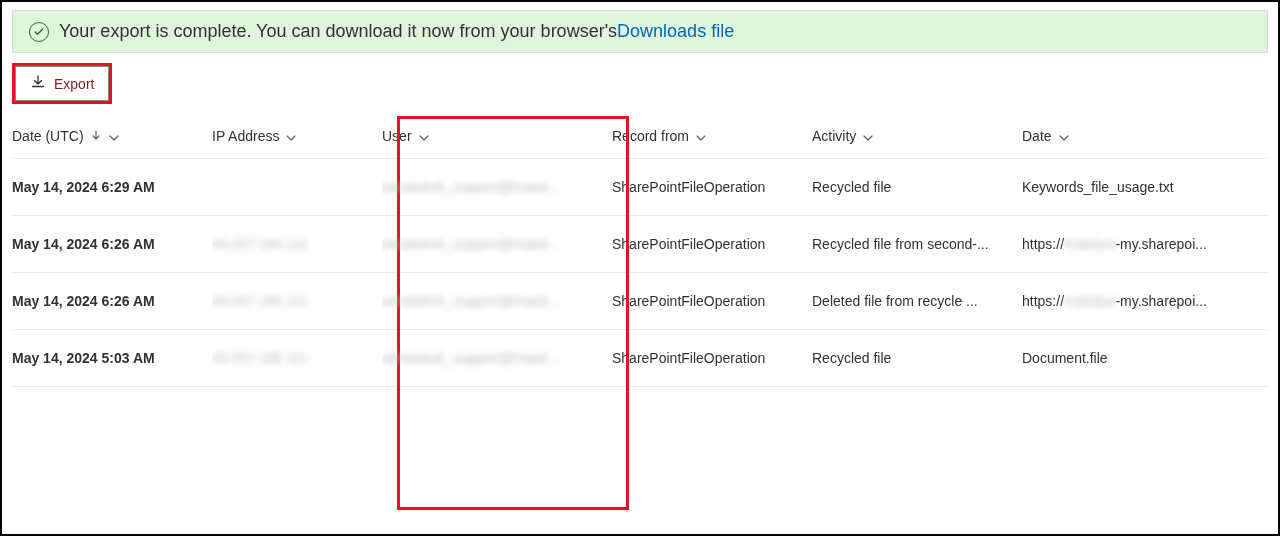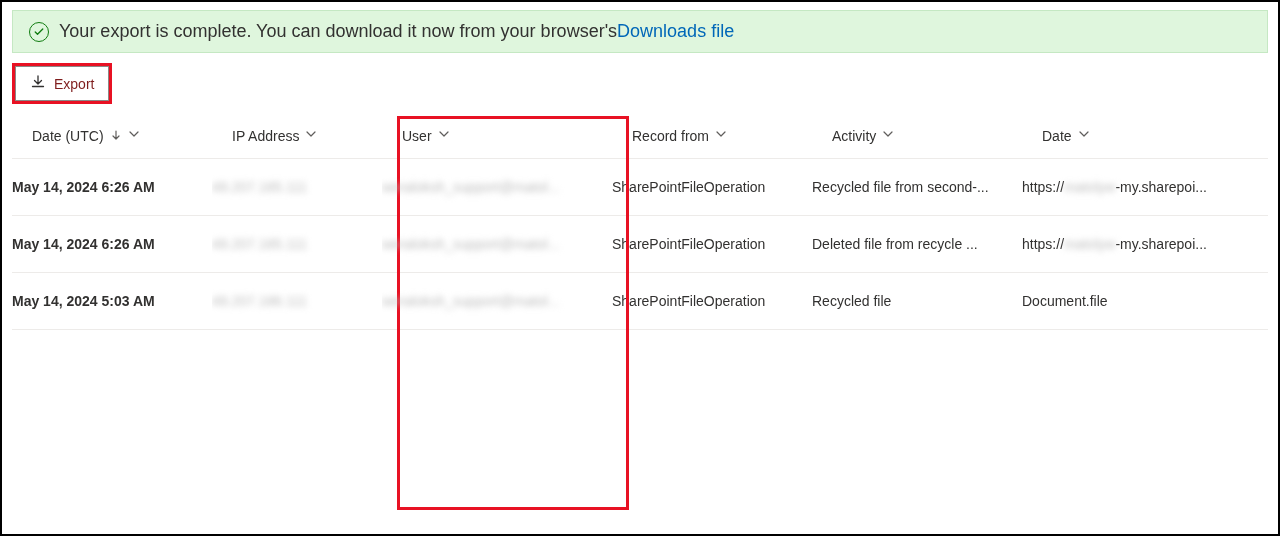--- a/index.html
+++ b/index.html
@@ -66,24 +66,23 @@
       text-align: left;
       font-weight: 400;
       color: #323130;
       padding: 14px 10px 14px 0;
       border-bottom: 1px solid #edebe9;
       white-space: nowrap;
       vertical-align: middle;
     }
     thead th .th-inner {
       display: inline-flex;
-      align-items: flex-start;
+      align-items: flex-end;
       gap: 6px;
       cursor: pointer;
-      margin-left: 20px;
     }
     .chev {
       width: 12px;
       height: 12px;
       display: inline-flex;
       align-items: center;
       justify-content: center;
     }
     .chev svg { width: 12px; height: 12px; }
     .sort-arrow svg { width: 12px; height: 12px; }
@@ -222,20 +221,28 @@
                 <svg viewBox="0 0 12 12">
                   <path d="M2 4 l4 4 l4-4" stroke="#605e5c" stroke-width="1.2" fill="none" stroke-linecap="round" stroke-linejoin="round"></path>
                 </svg>
               </span>
           </span>
         </th>
       </tr>
     </thead>
     <tbody id="tbody">
         <tr>
+          <td class="col-date">May 14, 2024 6:29 AM</td>
+          <td class="col-ip"></td>
+          <td class="col-user"><span class="blurred">weraloksh_support@matol...</span></td>
+          <td class="col-record">SharePointFileOperation</td>
+          <td class="col-activity">Recycled file</td>
+          <td class="col-item">Keywords_file_usage.txt</td>
+        </tr>
+        <tr>
           <td class="col-date">May 14, 2024 6:26 AM</td>
           <td class="col-ip"><span class="blurred">49.207.185.111</span></td>
           <td class="col-user"><span class="blurred">weraloksh_support@matol...</span></td>
           <td class="col-record">SharePointFileOperation</td>
           <td class="col-activity">Recycled file from second-...</td>
           <td class="col-item partial-blur"><span>https://</span><span class="blurred-inline">matolyw</span><span>-my.sharepoi...</span></td>
         </tr>
         <tr>
           <td class="col-date">May 14, 2024 6:26 AM</td>
           <td class="col-ip"><span class="blurred">49.207.185.111</span></td>

